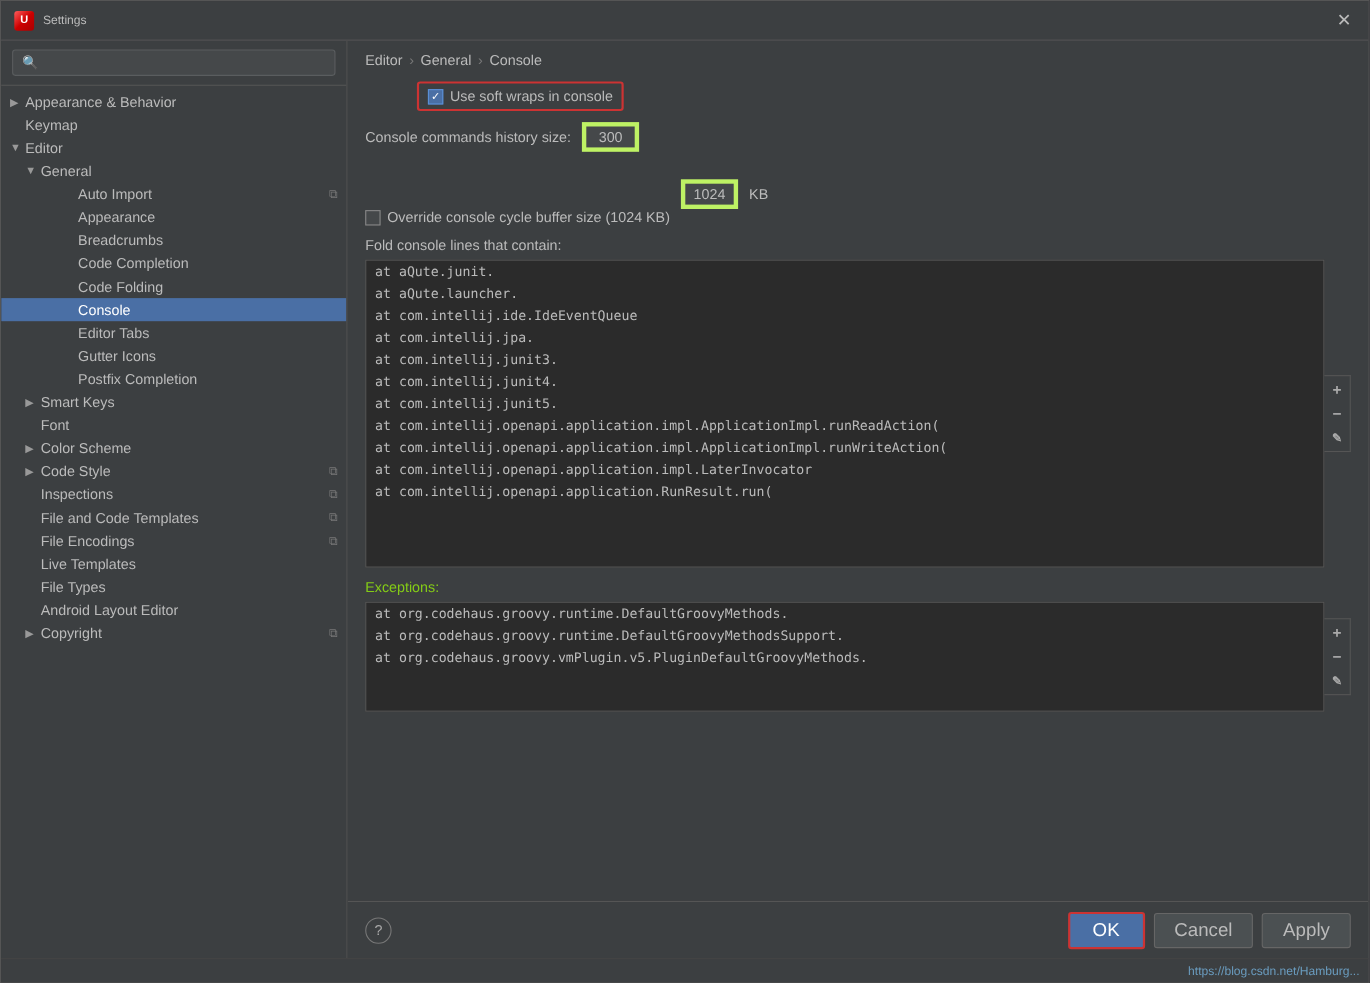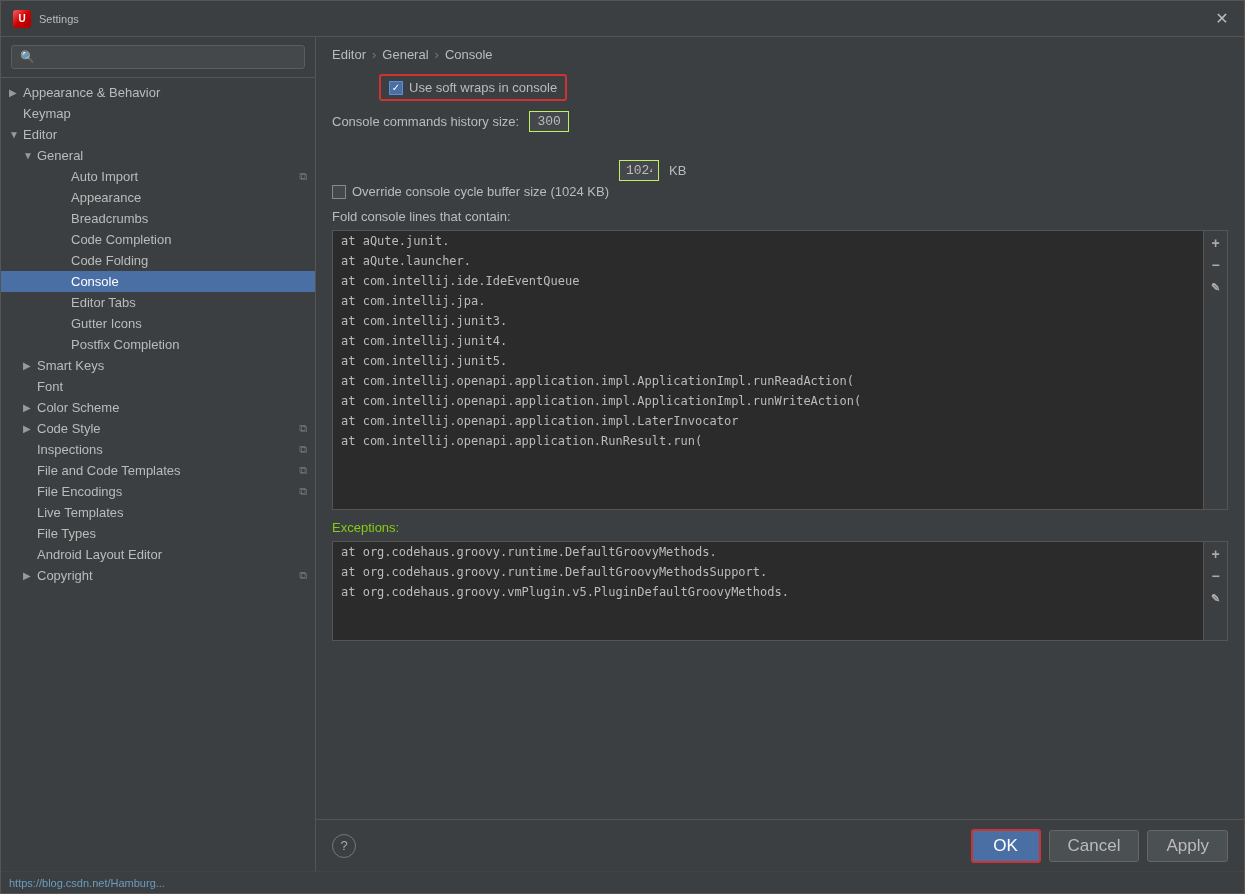--- a/index.html
+++ b/index.html
@@ -180,27 +180,26 @@
       content: '✓';
       color: white;
       font-size: 10px;
     }
     .label-text {
       color: #bbbbbb;
       font-size: 13px;
     }
     .number-input {
       background: #45484a;
-      border: 1px solid #bef264;
+      border: 4px solid #bef264;
       color: #bbbbbb;
       padding: 2px 6px;
-      width: 40px;
+      width: 52px;
       font-size: 13px;
       text-align: center;
-      font-family: Liberation Mono, monospace;
     }
     .kb-label {
       color: #bbbbbb;
     }
     .section-label {
       color: #bbbbbb;
       margin-bottom: 6px;
       font-size: 13px;
     }
     .fold-list-item {
@@ -223,20 +222,21 @@
       font-weight: bold;
     }
     .exceptions-label {
       color: #84cc16;
       margin: 10px 0 6px 0;
       font-size: 13px;
     }
     .list-with-actions {
       display: flex;
       gap: 0;
+      align-items: center;
     }
     .list-content {
       flex: 1;
       background: #2b2b2b;
       border: 1px solid #555;
       overflow-y: auto;
     }
     .list-actions {
       width: 24px;
       background: #3c3f41;
@@ -290,20 +290,21 @@
     }
     .status-bar {
       height: 22px;
       background: #3c3f41;
       border-top: 1px solid #444;
       display: flex;
       align-items: center;
       padding: 0 8px;
       font-size: 11px;
       color: #6a9cbf;
+      justify-content: flex-end;
     }
   </style>
 </head>
 <body>
 
 <div class="dialog">
 
   <div class="title-bar">
     <div class="title-bar-left">
       <div class="app-icon">U</div>

